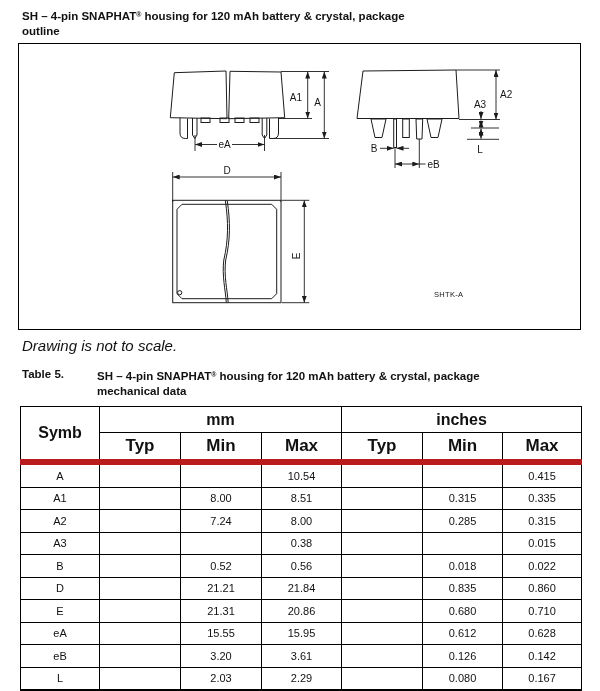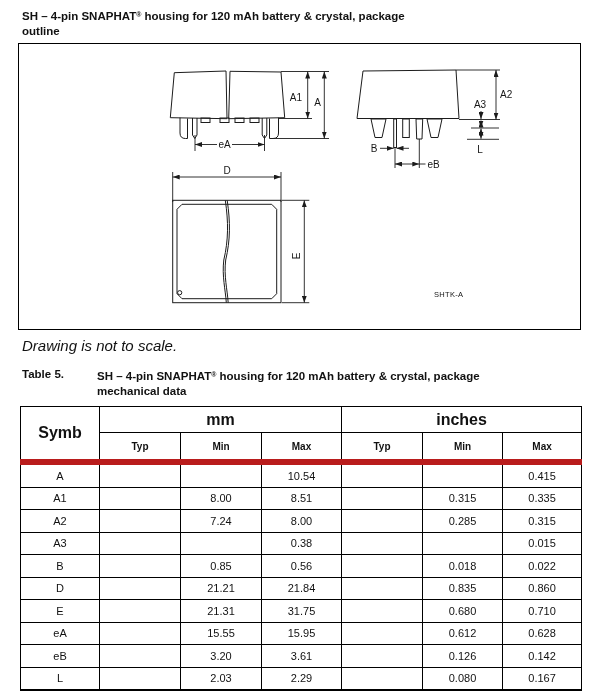--- a/index.html
+++ b/index.html
@@ -15,21 +15,21 @@
   .fig-box{position:absolute;left:18px;top:43px;width:561px;height:285px;border:1px solid #000;background:#fff}
   .note{position:absolute;left:22px;top:337px;font-style:italic;font-size:15px;color:#111}
   table.mech{
     position:absolute;left:20px;top:406px;width:561px;
     border-collapse:collapse;table-layout:fixed;
     font-size:11px;color:#111;
     border:1px solid #000;
   }
   table.mech th,table.mech td{border:1px solid #000;text-align:center;vertical-align:middle;padding:0;overflow:hidden}
   table.mech thead tr:nth-child(1) th{height:25px;font-size:16px}
-  table.mech thead tr:nth-child(2) th{height:26px;font-size:10px}
+  table.mech thead tr:nth-child(2) th{height:26px;font-size:17px}
   table.mech thead th{font-weight:bold}
   table.mech th.hsep{border-bottom:6px solid #b91c1c}
   table.mech tbody td{height:21.5px;font-weight:normal}
   table.mech tbody tr:last-child td{border-bottom:2px solid #000}
   svg text{font-family:"Liberation Sans","DejaVu Sans",sans-serif;fill:#161616}
   .dimtxt{font-size:10px}
   .codetxt{font-size:7.5px;letter-spacing:.3px}
 </style>
 </head>
 <body>
@@ -196,40 +196,40 @@
         <td></td>
         <td></td>
         <td>0.38</td>
         <td></td>
         <td></td>
         <td>0.015</td>
       </tr>
       <tr>
         <td>B</td>
         <td></td>
-        <td>0.85</td>
+        <td>0.52</td>
         <td>0.56</td>
         <td></td>
         <td>0.018</td>
         <td>0.022</td>
       </tr>
       <tr>
         <td>D</td>
         <td></td>
         <td>21.21</td>
         <td>21.84</td>
         <td></td>
         <td>0.835</td>
         <td>0.860</td>
       </tr>
       <tr>
         <td>E</td>
         <td></td>
         <td>21.31</td>
-        <td>31.75</td>
+        <td>20.86</td>
         <td></td>
         <td>0.680</td>
         <td>0.710</td>
       </tr>
       <tr>
         <td>eA</td>
         <td></td>
         <td>15.55</td>
         <td>15.95</td>
         <td></td>

